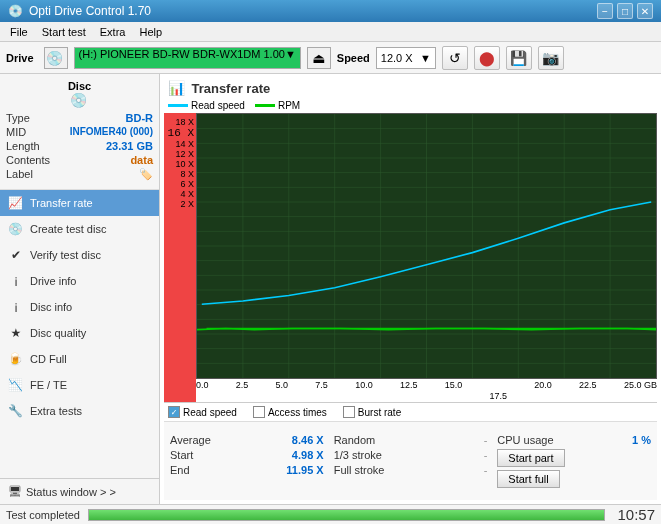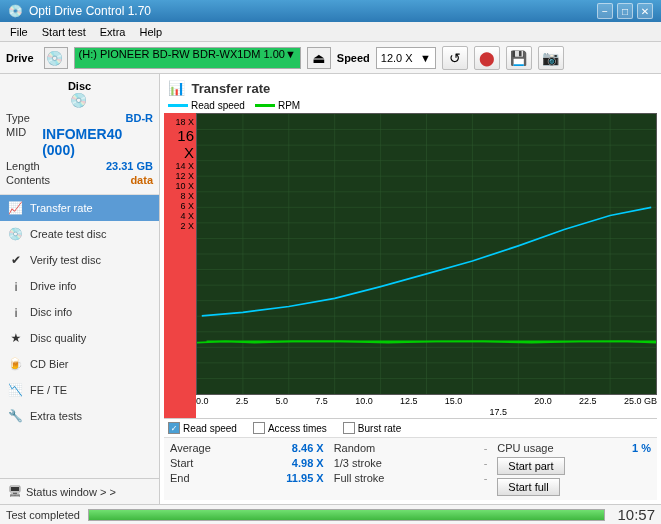--- a/index.html
+++ b/index.html
@@ -56,21 +56,21 @@
     .chart-wrapper { flex: 1; position: relative; background: #1a3a1a; border: 1px solid #555; overflow: hidden; }
     
     
     .chart-controls { display: flex; align-items: center; gap: 16px; padding: 3px 4px; border-top: 1px solid #ccc; }
     .checkbox-item { display: flex; align-items: center; gap: 3px; font-size: 10px; }
     .cb { width: 12px; height: 12px; border: 1px solid #888; background: white; display: flex; align-items: center; justify-content: center; cursor: pointer; }
     .cb.checked { background: #4a9fd4; }
     .cb.checked::after { content: '✓'; color: white; font-size: 8px; }
 
     
-    .stats-area { display: flex; gap: 10px; padding: 4px 6px; background: #f8f8f8; border-top: 1px solid #ddd; font-size: 11px; }
+    .stats-area { display: flex; gap: 10px; padding: 12px 6px; background: #f8f8f8; border-top: 1px solid #ddd; font-size: 11px; }
     .stat-col { flex: 1; display: flex; flex-direction: column; gap: 3px; }
     .stat-row { display: flex; justify-content: space-between; align-items: center; }
     .stat-label { color: #333; }
     .stat-val { color: #0066cc; font-weight: bold; }
     .stat-dash { color: #999; }
     .start-btn { padding: 2px 10px; background: linear-gradient(to bottom, #fff, #e0e0e0); border: 1px solid #aaa; font-size: 11px; cursor: pointer; white-space: nowrap; }
 
     
     .statusbar { height: 20px; background: #f5f5f5; border-top: 1px solid #ccc; display: flex; align-items: center; padding: 0 6px; gap: 8px; }
     .status-text { font-size: 11px; color: #333; }
@@ -130,29 +130,33 @@
       <div class="disc-header">
         <span class="disc-title">Disc</span>
         <span class="disc-icon">💿</span>
       </div>
       <div class="disc-row">
         <span class="disc-key">Type</span>
         <span class="disc-val">BD-R</span>
       </div>
       <div class="disc-row">
         <span class="disc-key">MID</span>
-        <span class="disc-val" style="font-size:14px;padding-left:16px;">INFOMER40 (000)</span>
+        <span class="disc-val" style="font-size:10px;padding-left:16px;">INFOMER40 (000)</span>
       </div>
       <div class="disc-row">
         <span class="disc-key">Length</span>
         <span class="disc-val">23.31 GB</span>
       </div>
       <div class="disc-row">
         <span class="disc-key">Contents</span>
         <span class="disc-val orange">data</span>
+      </div>
+      <div class="disc-row">
+        <span class="disc-key">Label</span>
+        <span>🏷️</span>
       </div>
     </div>
 
     <div class="nav-section">
       <div class="nav-item active">
         <span class="nav-icon">📈</span>
         <span>Transfer rate</span>
       </div>
       <div class="nav-item">
         <span class="nav-icon">💿</span>
@@ -169,21 +173,21 @@
       <div class="nav-item">
         <span class="nav-icon">ℹ</span>
         <span>Disc info</span>
       </div>
       <div class="nav-item">
         <span class="nav-icon">★</span>
         <span>Disc quality</span>
       </div>
       <div class="nav-item">
         <span class="nav-icon">🍺</span>
-        <span>CD Bier</span>
+        <span>CD Full</span>
       </div>
       <div class="nav-item">
         <span class="nav-icon">📉</span>
         <span>FE / TE</span>
       </div>
       <div class="nav-item">
         <span class="nav-icon">🔧</span>
         <span>Extra tests</span>
       </div>
     </div>
@@ -207,21 +211,21 @@
       <div class="legend-item">
         <div class="legend-color" style="background:#00cc00;"></div>
         <span>RPM</span>
       </div>
     </div>
 
     <div style="display:flex; flex:1; overflow:hidden;">
 
       <div style="width:32px; display:flex; flex-direction:column; justify-content:flex-start; padding:4px 2px; background:#ef4444;">
         <span style="font-size:9px; text-align:right; display:block;">18 X</span>
-        <span style="font-size:15px; text-align:right; display:block;">16 X</span>
+        <span style="font-size:11px; text-align:right; display:block;font-family:Liberation Mono, monospace;">16 X</span>
         <span style="font-size:9px; text-align:right; display:block;">14 X</span>
         <span style="font-size:9px; text-align:right; display:block;">12 X</span>
         <span style="font-size:9px; text-align:right; display:block;">10 X</span>
         <span style="font-size:9px; text-align:right; display:block;">8 X</span>
         <span style="font-size:9px; text-align:right; display:block;">6 X</span>
         <span style="font-size:9px; text-align:right; display:block;">4 X</span>
         <span style="font-size:9px; text-align:right; display:block;">2 X</span>
       </div>
 
       <div style="flex:1; display:flex; flex-direction:column;">

